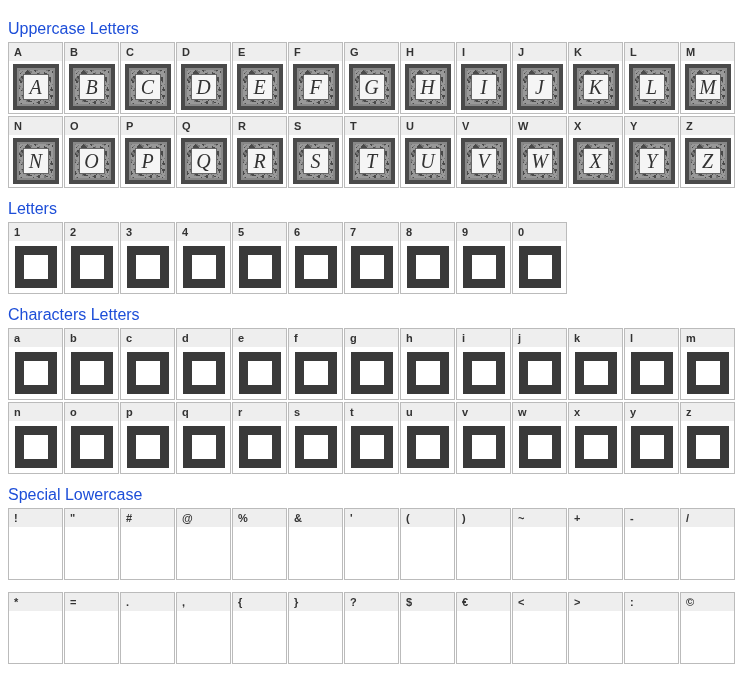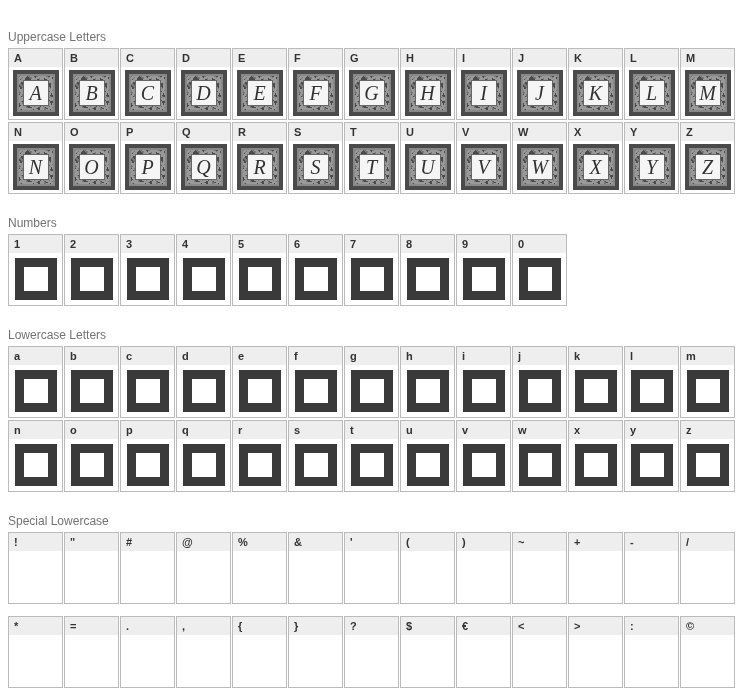--- a/index.html
+++ b/index.html
@@ -6,23 +6,23 @@
     margin: 0;
     padding: 8px;
     background: #fff;
     font-family: Arial, Helvetica, sans-serif;
     font-size: 12px;
     color: #333;
     width: 748px;
     box-sizing: border-box;
   }
   .section-title {
-    font-size: 12px;
-    color: #737373;
-    margin: 22px 0 4px 0;
+    font-size: 16px;
+    color: #1d4ed8;
+    margin: 12px 0 4px 0;
   }
   .row {
     display: flex;
     flex-wrap: nowrap;
     gap: 1px;
     margin-bottom: 2px;
   }
   .cell {
     border: 1px solid #bbb;
     display: flex;
@@ -316,21 +316,21 @@
         <div class="cell-header">Z</div>
         <div class="cell-body">
           <div class="glyph-deco">
             <div class="inner">Z</div>
           </div>
         </div>
       </div>
     </div>
 </div>
 
-<div class="section-title">Numbers</div>
+<div class="section-title">Letters</div>
 <div>
   <div class="row">
       <div class="cell w-num">
         <div class="cell-header">1</div>
         <div class="cell-body">
           <div class="glyph-box"></div>
         </div>
       </div>
       <div class="cell w-num">
         <div class="cell-header">2</div>
@@ -382,21 +382,21 @@
       </div>
       <div class="cell w-num">
         <div class="cell-header">0</div>
         <div class="cell-body">
           <div class="glyph-box"></div>
         </div>
       </div>
     </div>
 </div>
 
-<div class="section-title">Lowercase Letters</div>
+<div class="section-title">Characters Letters</div>
 <div>
   <div class="row">
       <div class="cell w-lc">
         <div class="cell-header">a</div>
         <div class="cell-body">
           <div class="glyph-box"></div>
         </div>
       </div>
       <div class="cell w-lc">
         <div class="cell-header">b</div>

